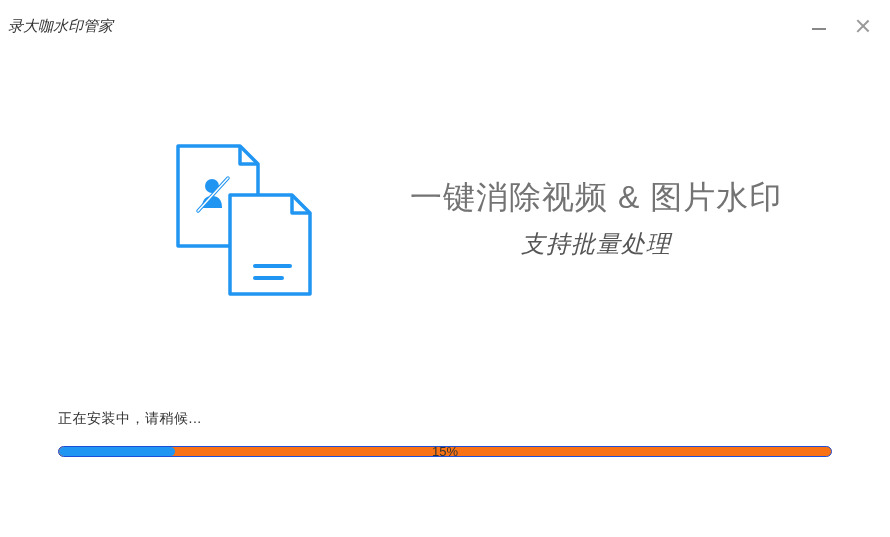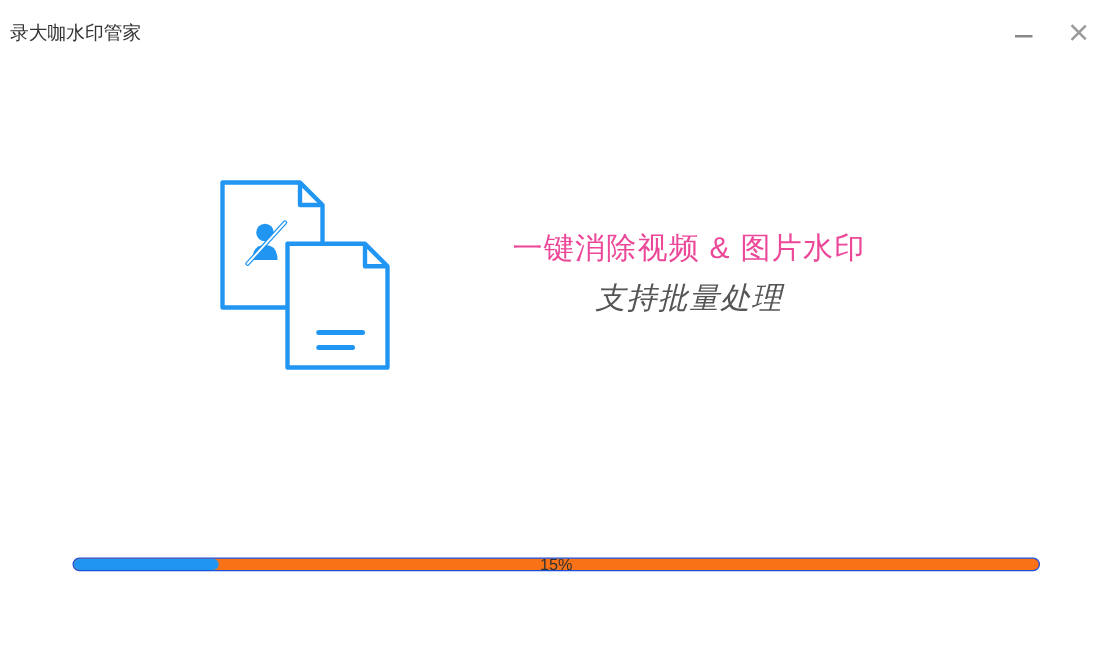--- a/index.html
+++ b/index.html
@@ -18,20 +18,21 @@
     .titlebar {
       display: flex;
       align-items: center;
       justify-content: space-between;
       padding: 12px 20px 0 8px;
       height: 40px;
     }
     .title {
       font-size: 15px;
       color: #333;
+      font-style: italic;
     }
     .window-controls {
       display: flex;
       gap: 30px;
       align-items: center;
     }
     .minimize-btn {
       width: 14px;
       height: 2px;
       background: #888;
@@ -70,22 +71,22 @@
     .graphic {
       width: 160px;
       height: 160px;
       position: relative;
     }
     .text-area {
       margin-left: 90px;
       text-align: center;
     }
     .line1 {
-      font-size: 24px;
-      color: #ec4899;
+      font-size: 32px;
+      color: #737373;
       letter-spacing: 1px;
       margin-bottom: 8px;
     }
     .line2 {
       font-size: 24px;
       color: #555;
       letter-spacing: 1px;
       font-style: italic;
     }
     .install-section {
@@ -161,17 +162,18 @@
       </g>
     </svg>
   </div>
   <div class="text-area">
     <div class="line1">一键消除视频 &amp; 图片水印</div>
     <div class="line2">支持批量处理</div>
   </div>
 </div>
 
 <div class="install-section">
+  <div class="install-text">正在安装中，请稍候...</div>
   <div class="progress-container">
     <div class="progress-fill" style="width: 15%;"></div>
     <div class="progress-label">15%</div>
   </div>
 </div>
 
 </body></html>

